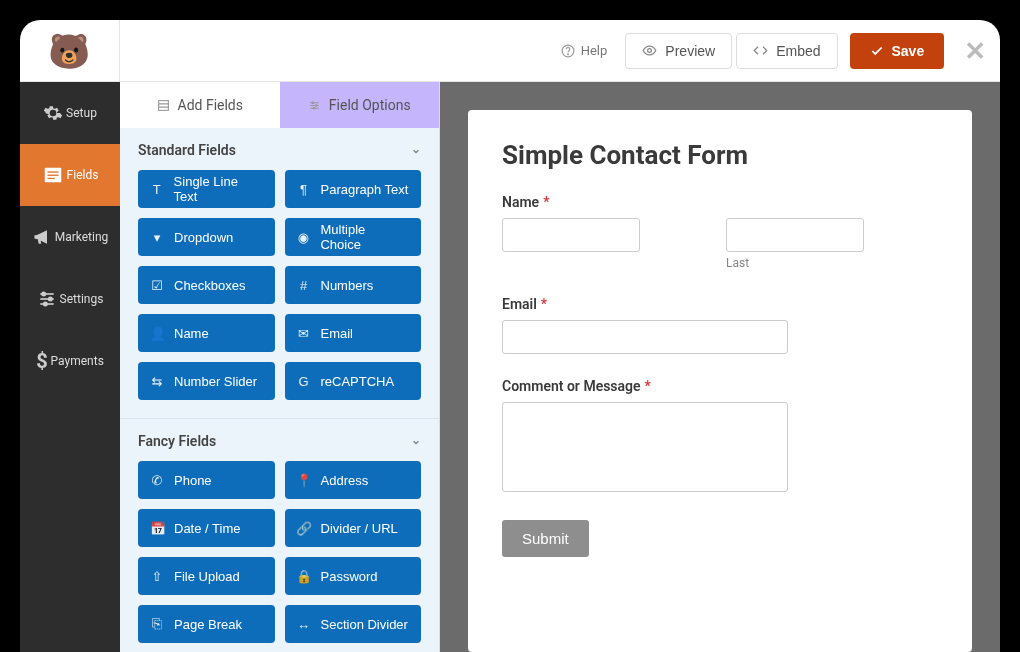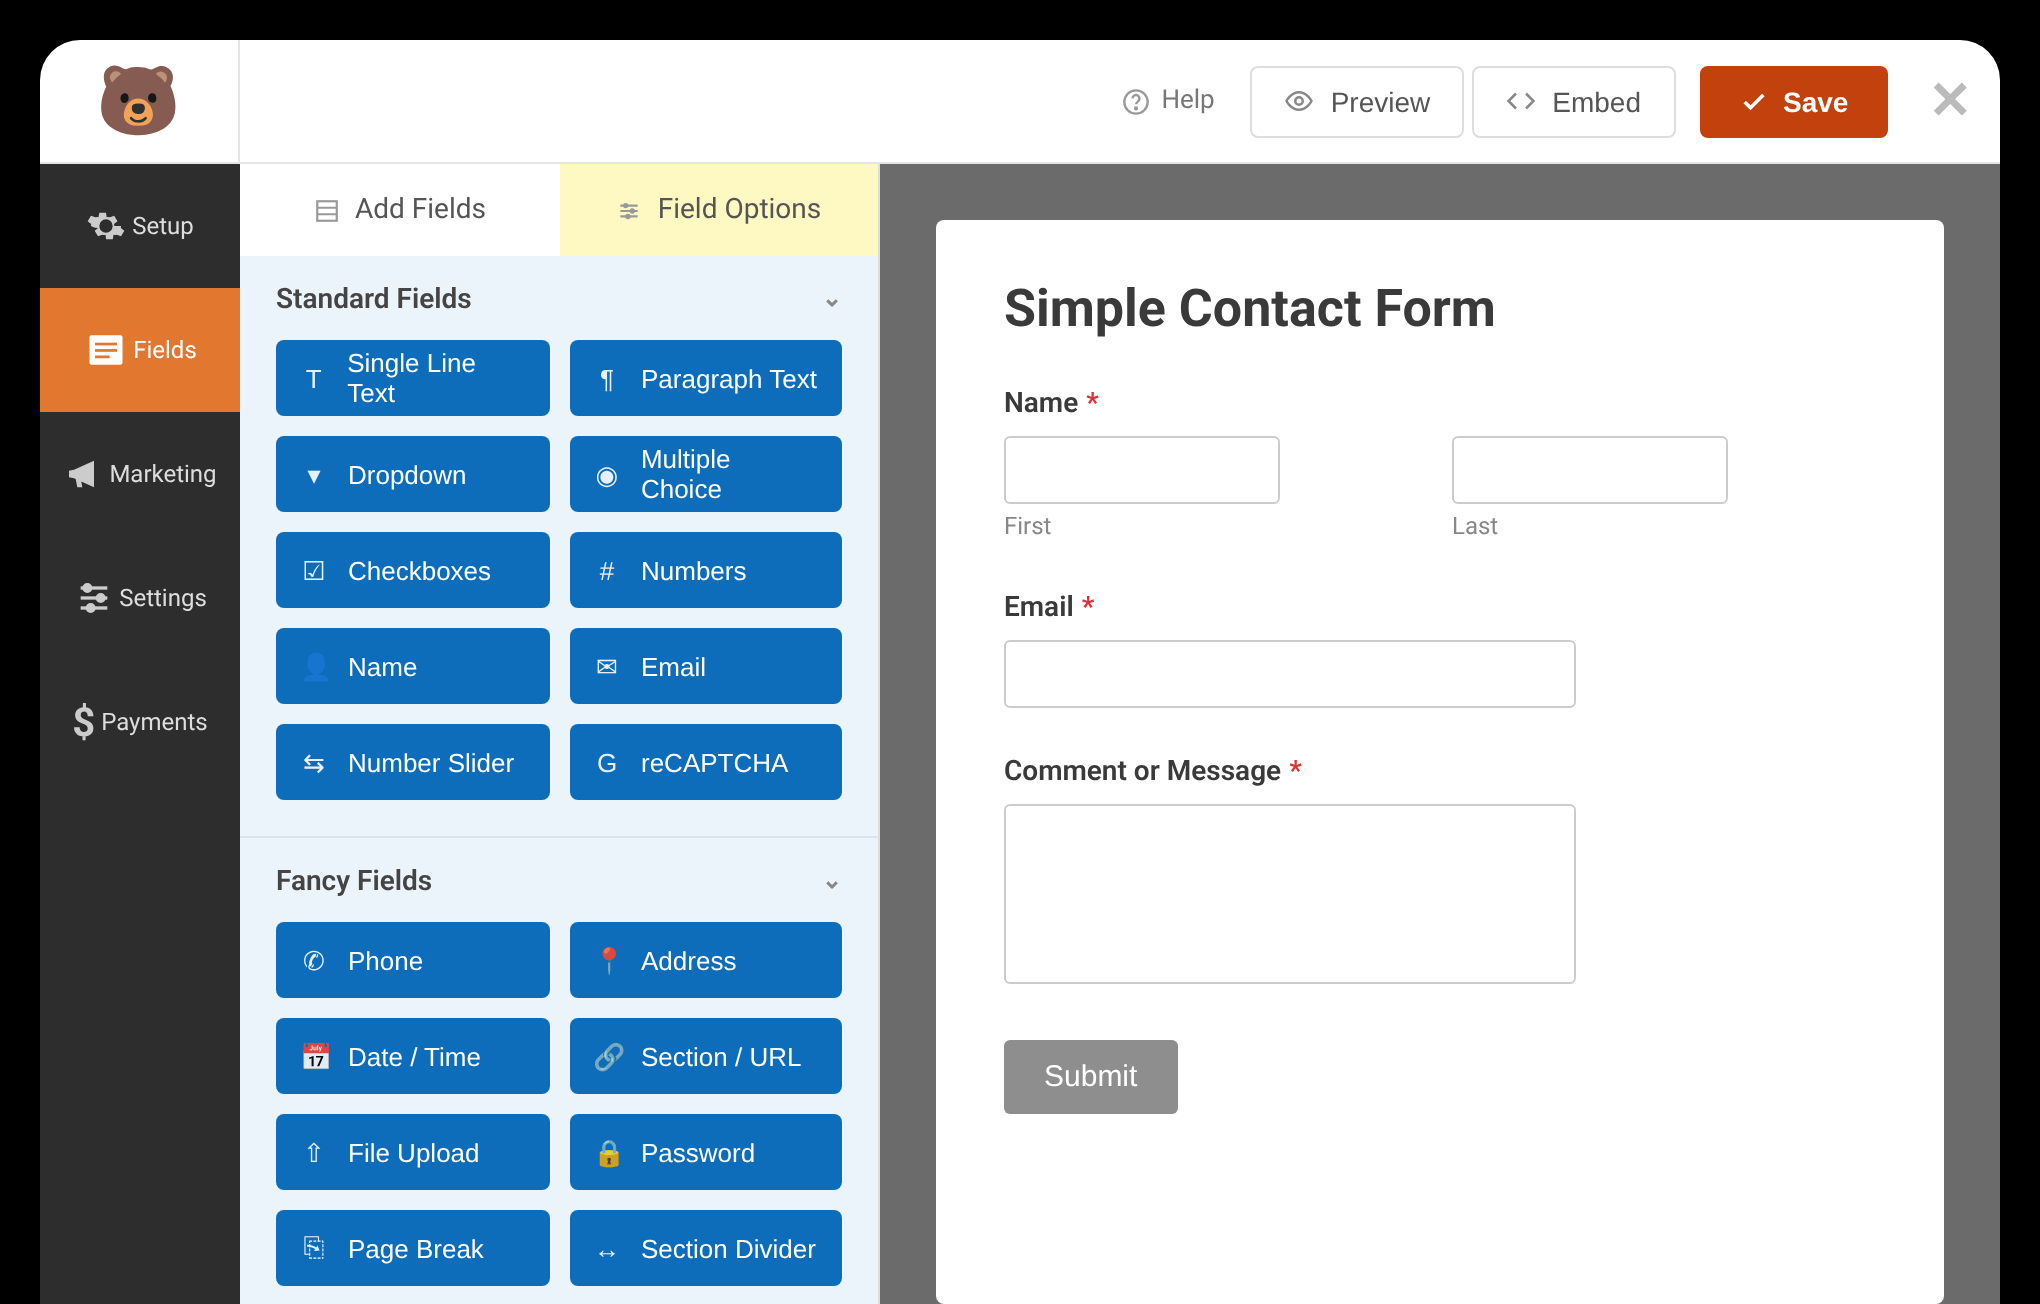--- a/index.html
+++ b/index.html
@@ -126,21 +126,21 @@
     height: 46px;
     display:flex;
     align-items:center;
     justify-content:center;
     gap:8px;
     font-size:14px;
     color:#555;
     cursor:pointer;
   }
   .ptab.active { background:#fff; }
-  .ptab.inactive { background:#fef9c3; }
+  .ptab.inactive { background:#c4b5fd; }
   .ptab-icon { color:#999; font-size:13px; }
   .section {
     border-bottom:1px solid #d8e4f0;
     padding: 14px 18px 10px;
   }
   .section-header {
     display:flex;
     align-items:flex-start;
     font-size:14px;
     font-weight:600;
@@ -403,21 +403,21 @@
           <button class="field-btn">
               <span class="fi">📍</span>
               <span>Address</span>
             </button>
           <button class="field-btn">
               <span class="fi">📅</span>
               <span>Date / Time</span>
             </button>
           <button class="field-btn">
               <span class="fi">🔗</span>
-              <span>Section / URL</span>
+              <span>Divider / URL</span>
             </button>
           <button class="field-btn">
               <span class="fi">⇧</span>
               <span>File Upload</span>
             </button>
           <button class="field-btn">
               <span class="fi">🔒</span>
               <span>Password</span>
             </button>
           <button class="field-btn">
@@ -438,21 +438,20 @@
         <div class="form-title">Simple Contact Form</div>
 
         <div class="form-group">
           <div class="form-label">
             <span>Name</span>
             <span class="req">*</span>
           </div>
           <div class="name-row">
             <div class="name-col">
               <input class="text-input" style="">
-              <span class="sub-label">First</span>
             </div>
             <div class="name-col">
               <input class="text-input" style="">
               <span class="sub-label">Last</span>
             </div>
           </div>
         </div>
 
         <div class="form-group">
           <div class="form-label">

